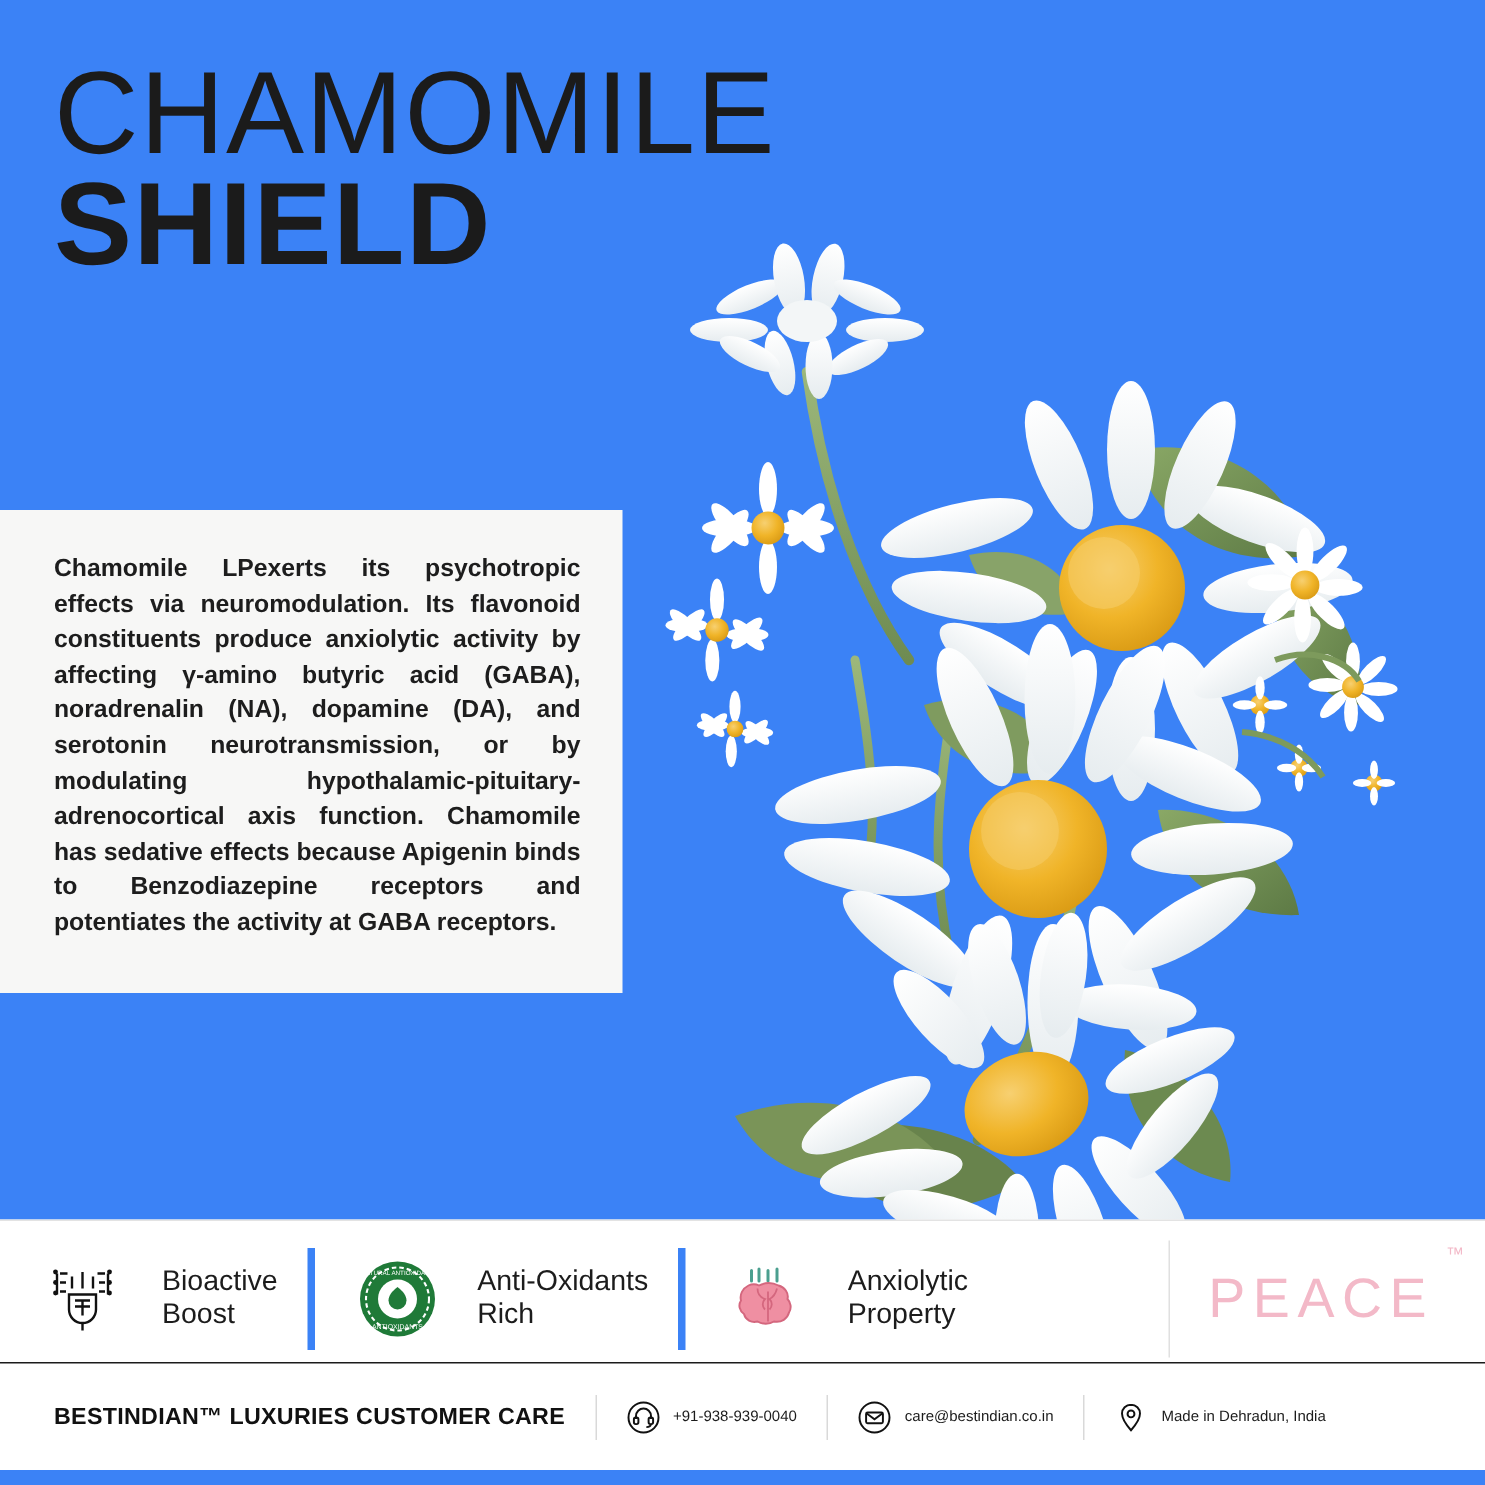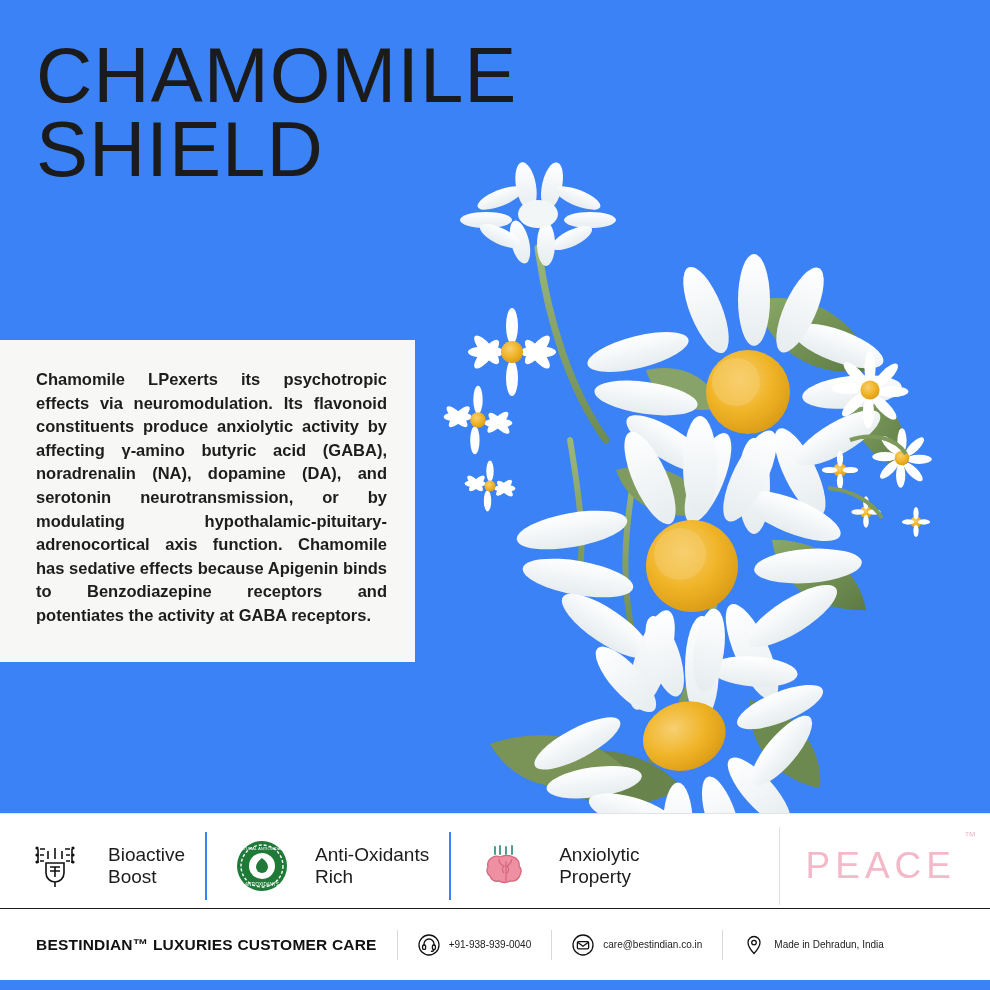--- a/index.html
+++ b/index.html
@@ -22,21 +22,21 @@
     z-index: 5;
   }
   .title-line {
     font-size: 78px;
     line-height: 0.92;
     letter-spacing: 1px;
     color: #1b1b1b;
     font-weight: 400;
     font-family: "Liberation Sans", sans-serif;
   }
-  .title-line.second { margin-top: 2px; }
+  .title-line.second { margin-top: 2px; font-weight: bold; }
 
   
   .desc-panel {
     position: absolute;
     left: 0; top: 340px;
     width: 415px;
     padding: 28px 28px 34px 36px;
     background: #f7f7f6;
     z-index: 4;
   }
@@ -77,21 +77,21 @@
     z-index: 6;
   }
   .benefit {
     display: flex;
     align-items: center;
     gap: 26px;
     padding: 0 20px 0 28px;
     height: 68px;
     flex: 0 0 auto;
   }
-  .benefit + .benefit { border-left: 2px solid #3b82f6; }
+  .benefit + .benefit { border-left: 5px solid #3b82f6; }
   .benefit-icon { width: 54px; height: 54px; flex: 0 0 54px; }
   .benefit-icon svg { width: 100%; height: 100%; display: block; }
   .benefit-label {
     font-size: 19px;
     line-height: 1.18;
     color: #1c1c1c;
     max-width: 130px;
   }
   .brand {
     margin-left: auto;

